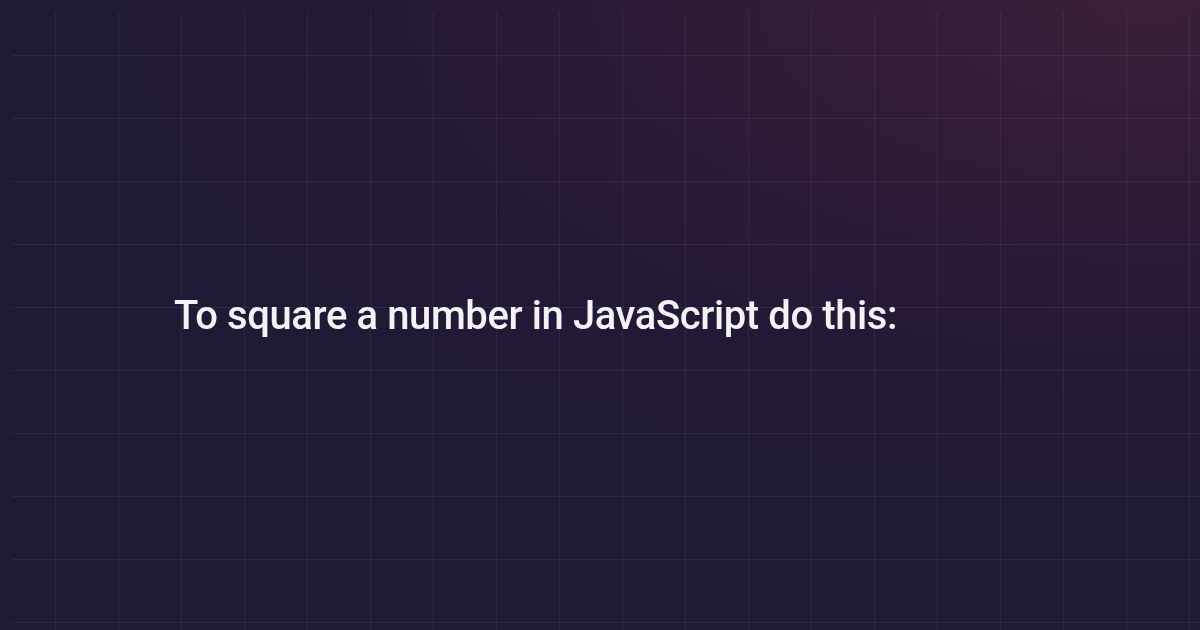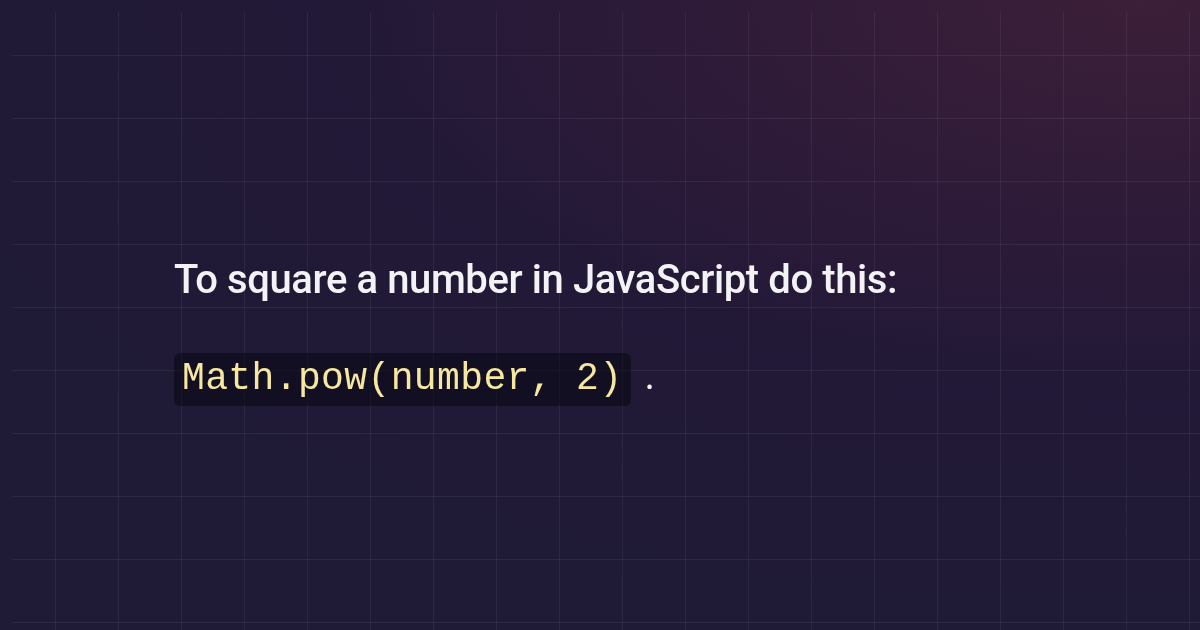--- a/index.html
+++ b/index.html
@@ -63,16 +63,13 @@
     margin-left: 2px;
   }
 </style>
 </head>
 <body>
 
 <div class="grid"></div>
 
 <div class="content">
   <div class="heading">To square a number in JavaScript do this:</div>
-  <div class="code-line">
-    <span class="code">Math.pow(number, 2)</span><span class="period">.</span>
-  </div>
 </div>
 
 </body></html>

